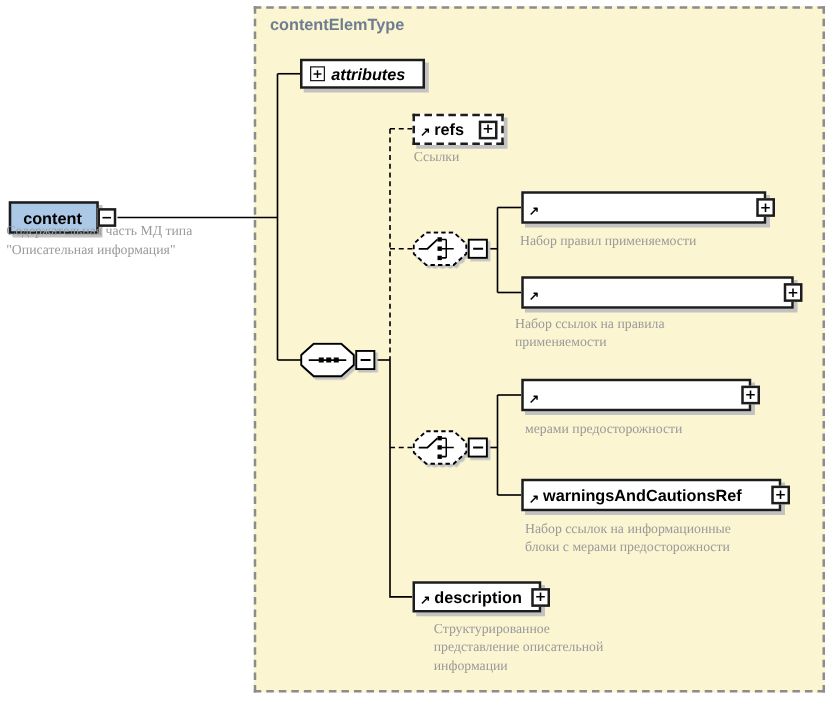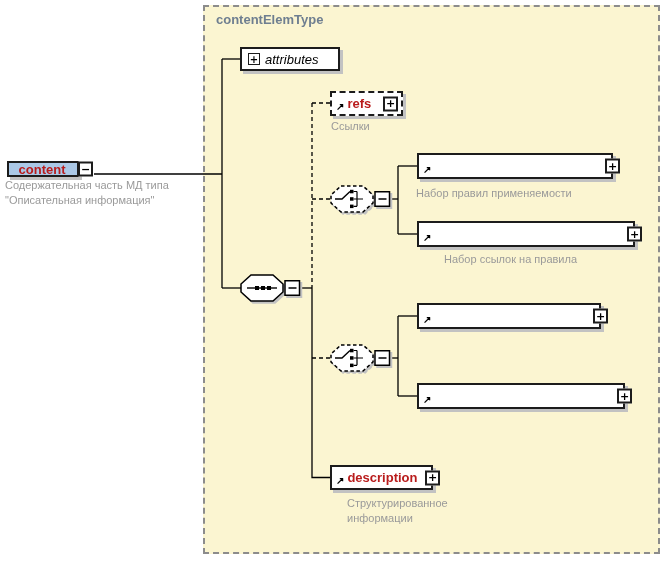--- a/index.html
+++ b/index.html
@@ -6,36 +6,36 @@
   #stage{position:relative;width:668px;height:564px;background:#ffffff;overflow:hidden;
          font-family:"Liberation Sans",sans-serif;}
   #panel{position:absolute;left:203px;top:5px;width:457px;height:549px;
          background:#fbf5d1;border:2px dashed #8c8c8c;box-sizing:border-box;}
   .panel-title{position:absolute;left:216px;top:12px;font-weight:bold;font-size:13px;color:#6e7e90;}
   #wires{position:absolute;left:0;top:0;z-index:1;}
   .ebox{position:absolute;z-index:2;background:#ffffff;border:2px solid #1c1c1c;
         box-shadow:3px 3px 0 #c2c2c2;box-sizing:border-box;
         display:flex;align-items:center;padding:0 6px 0 4px;}
   .ebox.dashed{border-style:dashed;}
-  .ebox .ename{font-weight:bold;font-size:13px;color:#b91c1c;white-space:nowrap;}
+  .ebox .ename{font-weight:bold;font-size:13px;color:#000000;white-space:nowrap;}
   .ref-arrow{font-size:10px;font-weight:bold;color:#000;align-self:flex-end;
              margin:0 3px 1px 0;line-height:12px;}
   .expander{position:absolute;top:50%;transform:translateY(-50%);width:15px;height:15px;
             background:#fff;border:2px solid #1c1c1c;box-sizing:border-box;z-index:3;
             display:flex;align-items:center;justify-content:center;
             font:bold 11px "DejaVu Sans",sans-serif;padding-bottom:1px;color:#000;}
   .expander.outside{right:-16px;}
   .expander.straddle{right:-9px;}
   .expander.inside{right:3px;}
   .root{background:#abc8e6;font-weight:bold;font-size:13px;justify-content:center;}
   .attr-plus{width:12px;height:12px;border:1.5px solid #1c1c1c;box-sizing:border-box;
              display:flex;align-items:center;justify-content:center;
              font:bold 10px "DejaVu Sans",sans-serif;margin:0 5px 0 2px;color:#000;}
-  .attr-name{font-style:italic;font-weight:normal;font-size:13px;color:#000;}
-  .note{position:absolute;z-index:2;font-size:11px;line-height:15px;color:#9a9a9a;white-space:nowrap;}
+  .attr-name{font-style:italic;font-weight:bold;font-size:13px;color:#000;}
+  .note{position:absolute;z-index:2;font-size:11px;line-height:15px;color:#9a9a9a;white-space:nowrap;font-family:Liberation Serif, serif;}
   .compositor{position:absolute;z-index:2;filter:drop-shadow(2.5px 2.5px 0px #c2c2c2);}
 </style>
 </head>
 <body>
 
 <div id="stage">
 
   <div id="panel"></div>
   <div class="panel-title">contentElemType</div>
 
@@ -57,21 +57,21 @@
       <path d="M398 396 H417"></path>
     </g>
     <g stroke="#000000" stroke-width="1.3" fill="none" stroke-dasharray="4 3">
       <path d="M312 103 V288"></path>
       <path d="M312 103 H330"></path>
       <path d="M312 199 H330"></path>
       <path d="M312 358 H330"></path>
     </g>
   </svg>
 
-  <div class="ebox root" style="left:7px;top:161px;width:72px;height:16px">
+  <div class="ebox root" style="left:7px;top:161px;width:72px;height:26px">
     <span class="ename">content</span>
     <span class="expander outside">−</span>
   </div>
   <div class="note" style="left:5px;top:178px">
     <div>Содержательная часть МД типа</div>
     <div>"Описательная информация"</div>
   </div>
 
   <div class="ebox" style="left:240px;top:47px;width:100px;height:24px">
     <span class="attr-plus">+</span>
@@ -130,39 +130,47 @@
     <span class="expander straddle">+</span>
   </div>
   <div class="note" style="left:416px;top:186px">
     <div>Набор правил применяемости</div>
   </div>
 
   <div class="ebox" style="left:417px;top:221px;width:218px;height:26px">
     <span class="ref-arrow">↗</span>
     <span class="expander straddle">+</span>
   </div>
-  <div class="note" style="left:444px;top:252px">
+  <div class="note" style="left:412px;top:252px">
     <div>Набор ссылок на правила</div>
+    <div>применяемости</div>
   </div>
 
   <div class="ebox" style="left:417px;top:303px;width:184px;height:26px">
     <span class="ref-arrow">↗</span>
     <span class="expander straddle">+</span>
   </div>
   <div class="note" style="left:420px;top:336px">
+    <div>мерами предосторожности</div>
   </div>
 
   <div class="ebox" style="left:417px;top:383px;width:208px;height:26px">
     <span class="ref-arrow">↗</span>
+    <span class="ename">warningsAndCautionsRef</span>
     <span class="expander straddle">+</span>
+  </div>
+  <div class="note" style="left:420px;top:416px">
+    <div>Набор ссылок на информационные</div>
+    <div>блоки с мерами предосторожности</div>
   </div>
 
   <div class="ebox" style="left:330px;top:465px;width:103px;height:25px">
     <span class="ref-arrow">↗</span>
     <span class="ename">description</span>
     <span class="expander straddle">+</span>
   </div>
   <div class="note" style="left:347px;top:496px">
     <div>Структурированное</div>
+    <div>представление описательной</div>
     <div>информации</div>
   </div>
 
 </div>
 
 </body></html>

